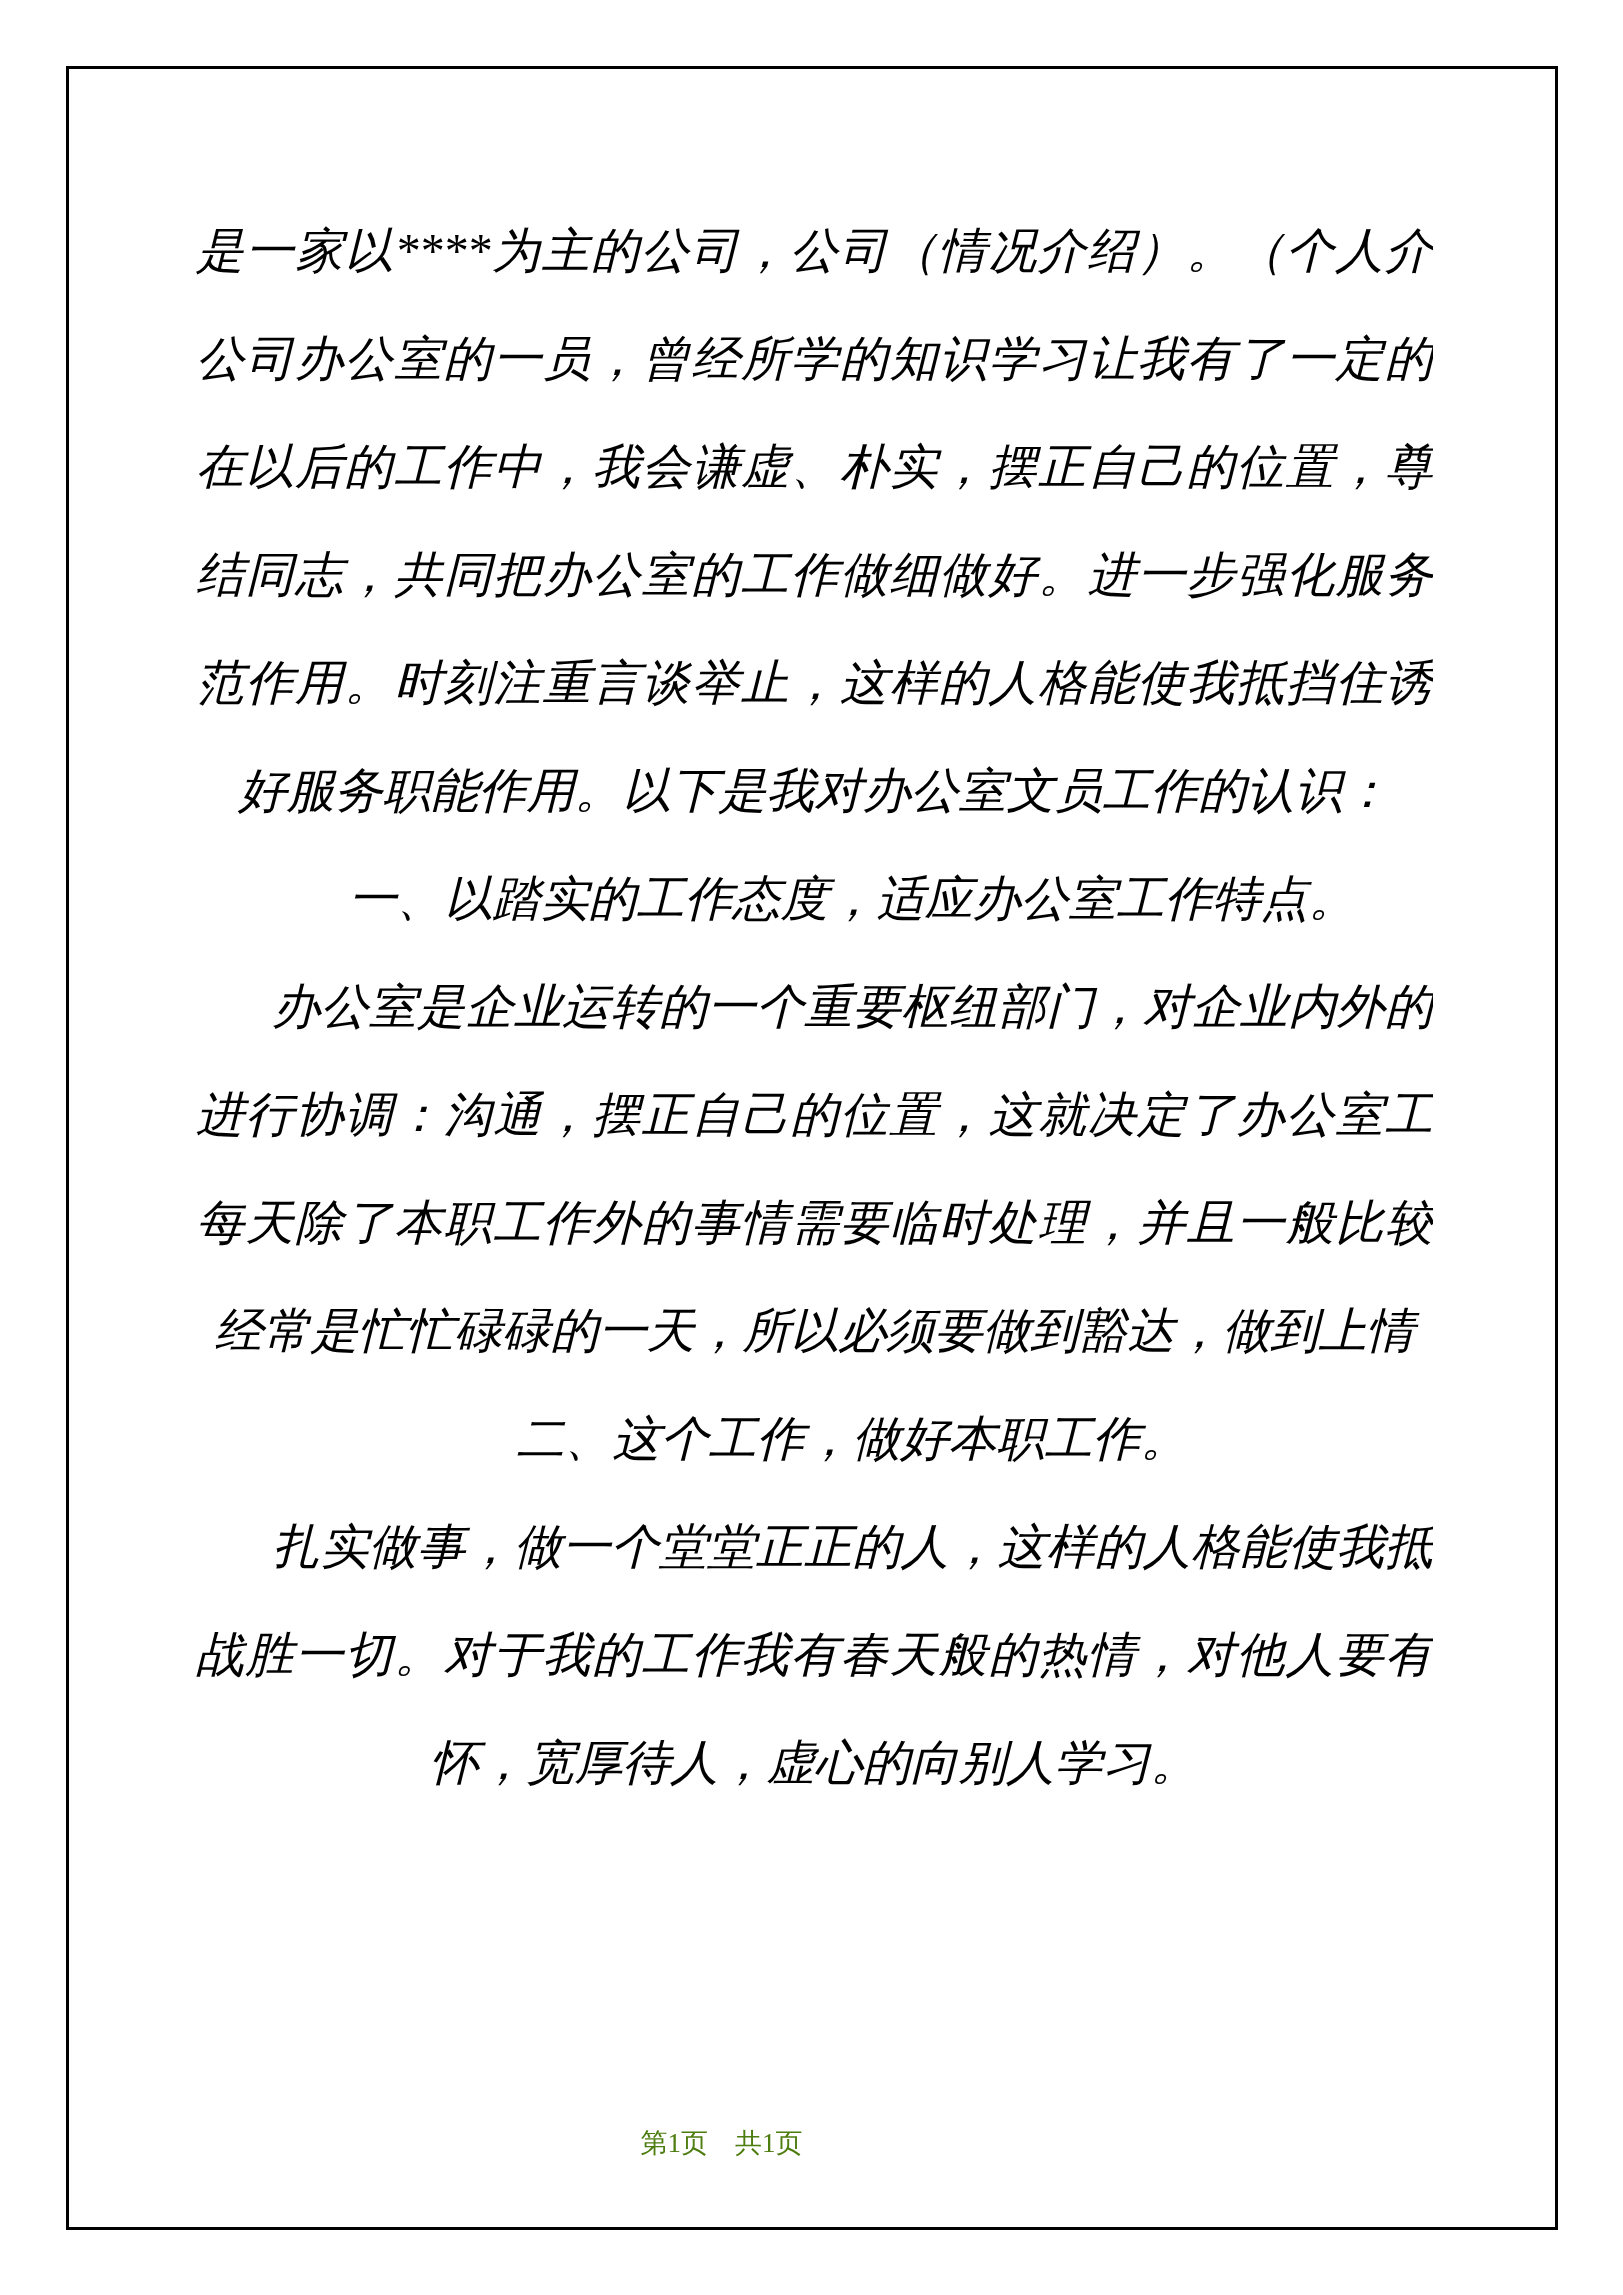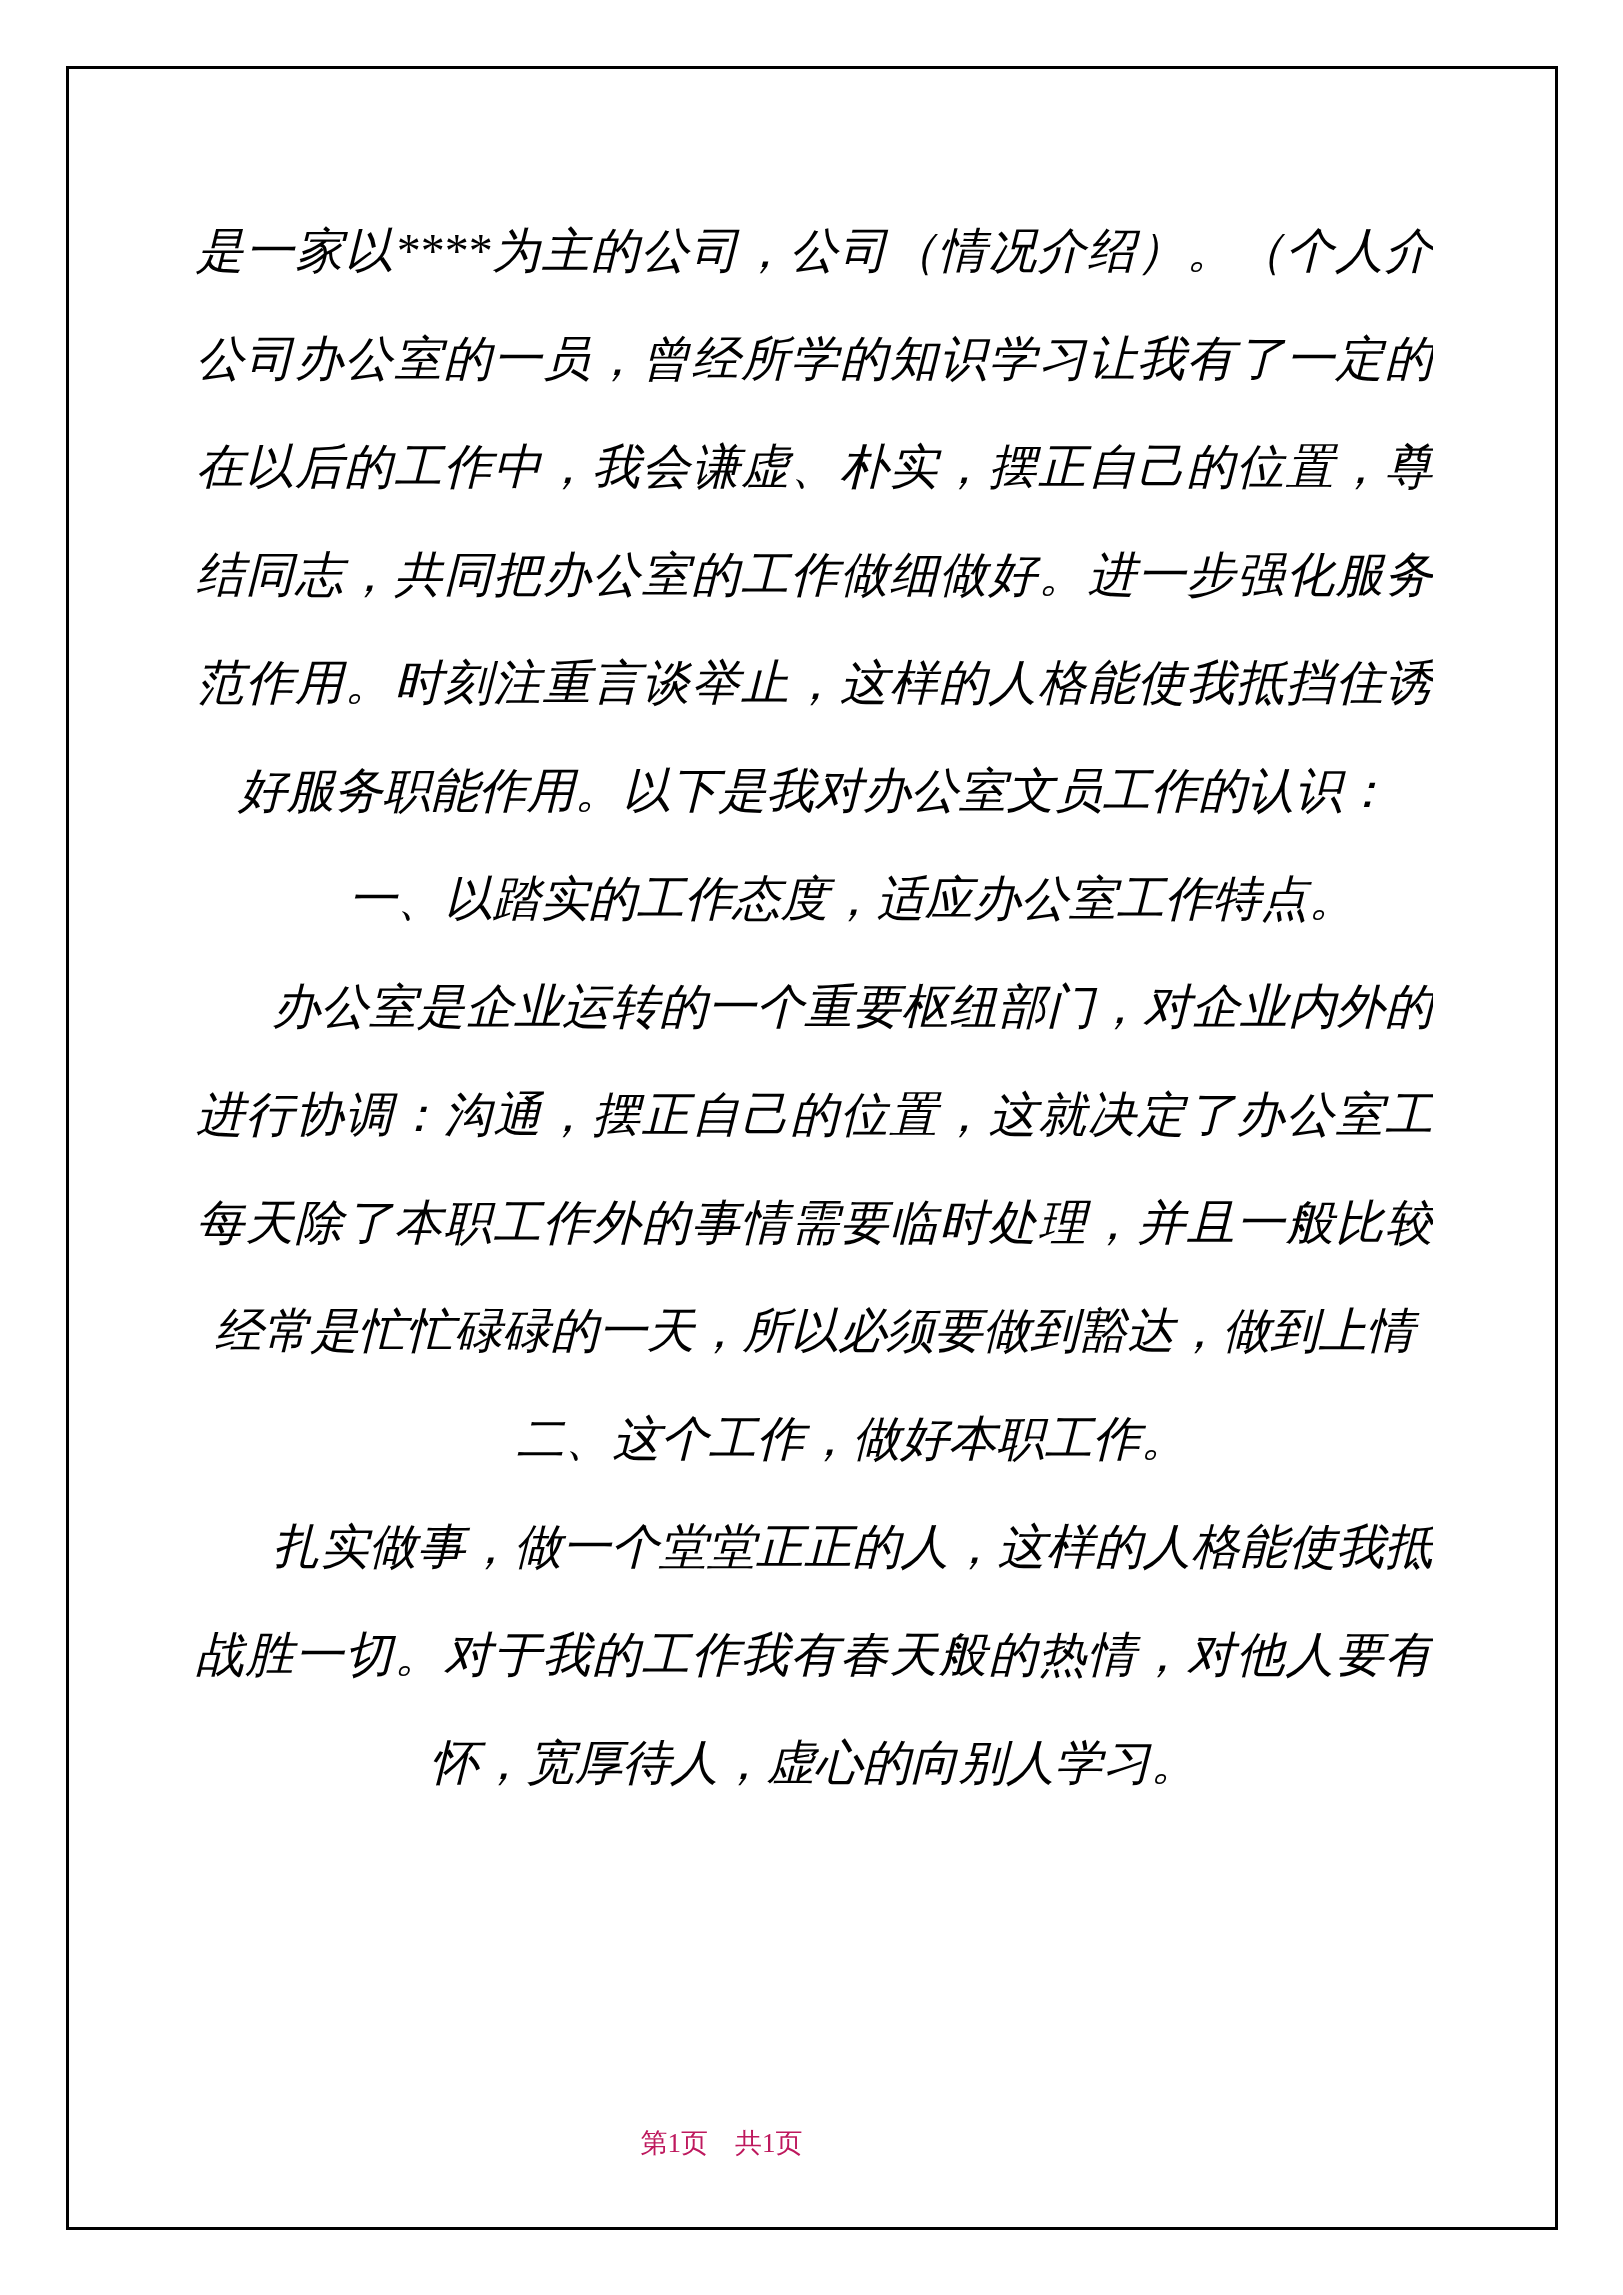--- a/index.html
+++ b/index.html
@@ -50,21 +50,21 @@
   .footer {
     position: absolute;
     left: 0;
     top: 2121px;
     width: 1443px;
     text-align: center;
     font-family: "Liberation Serif", "DejaVu Serif", serif;
     font-style: normal;
     font-size: 27px;
     line-height: 45px;
-    color: #be185d;
+    color: #4d7c0f;
   }
 </style>
 </head>
 <body>
 
 <div class="page">
   <div class="frame"></div>
 
   <div class="body-text">
     <div class="line j">是一家以****为主的公司，公司（情况介绍）。（个人介绍）。如今作为</div>

